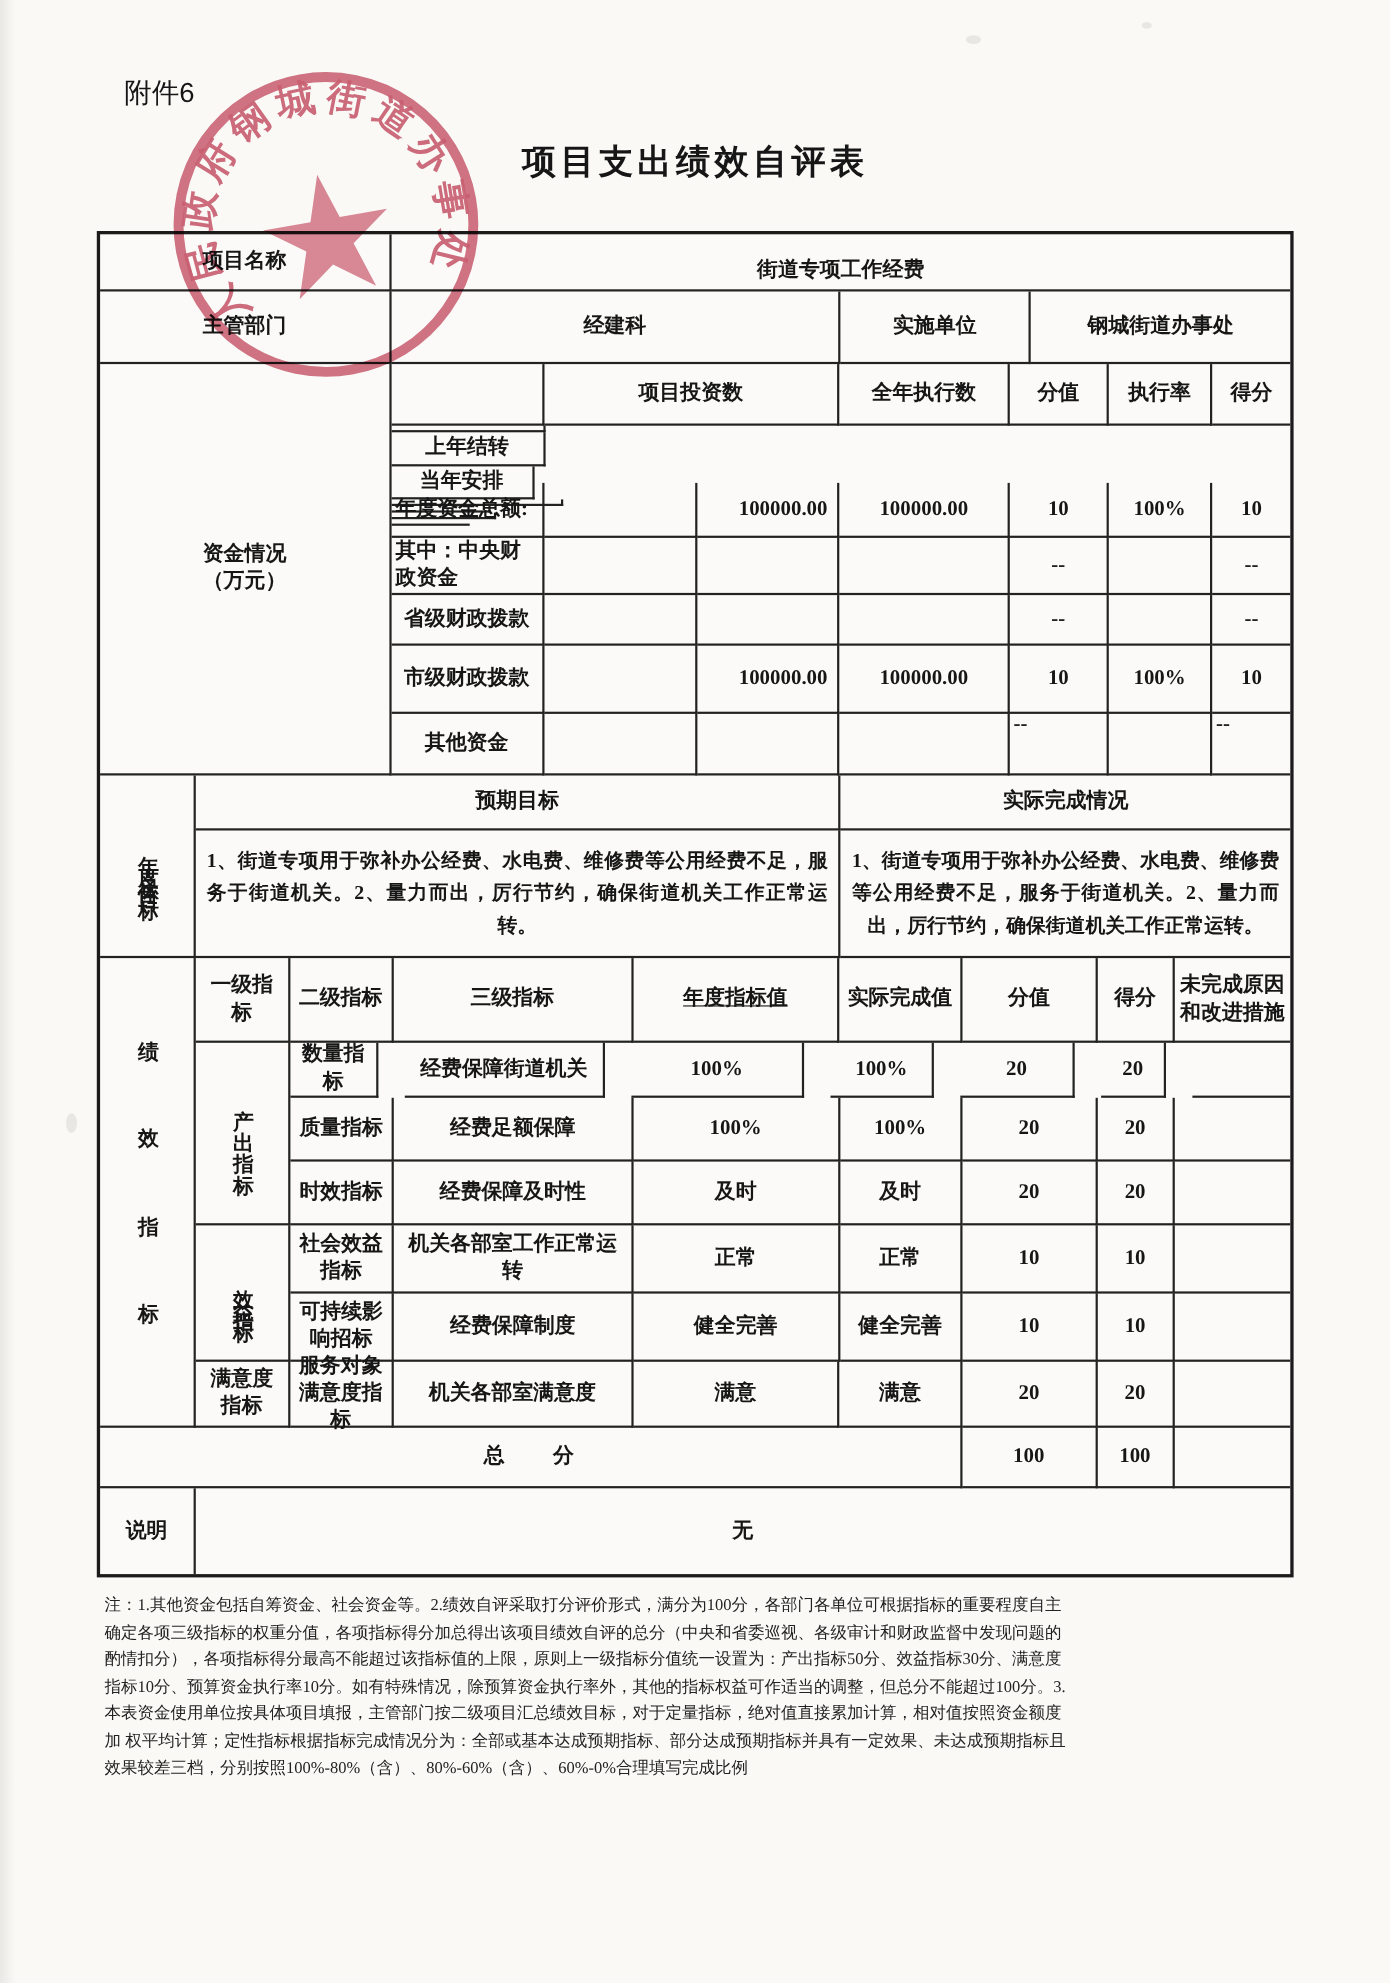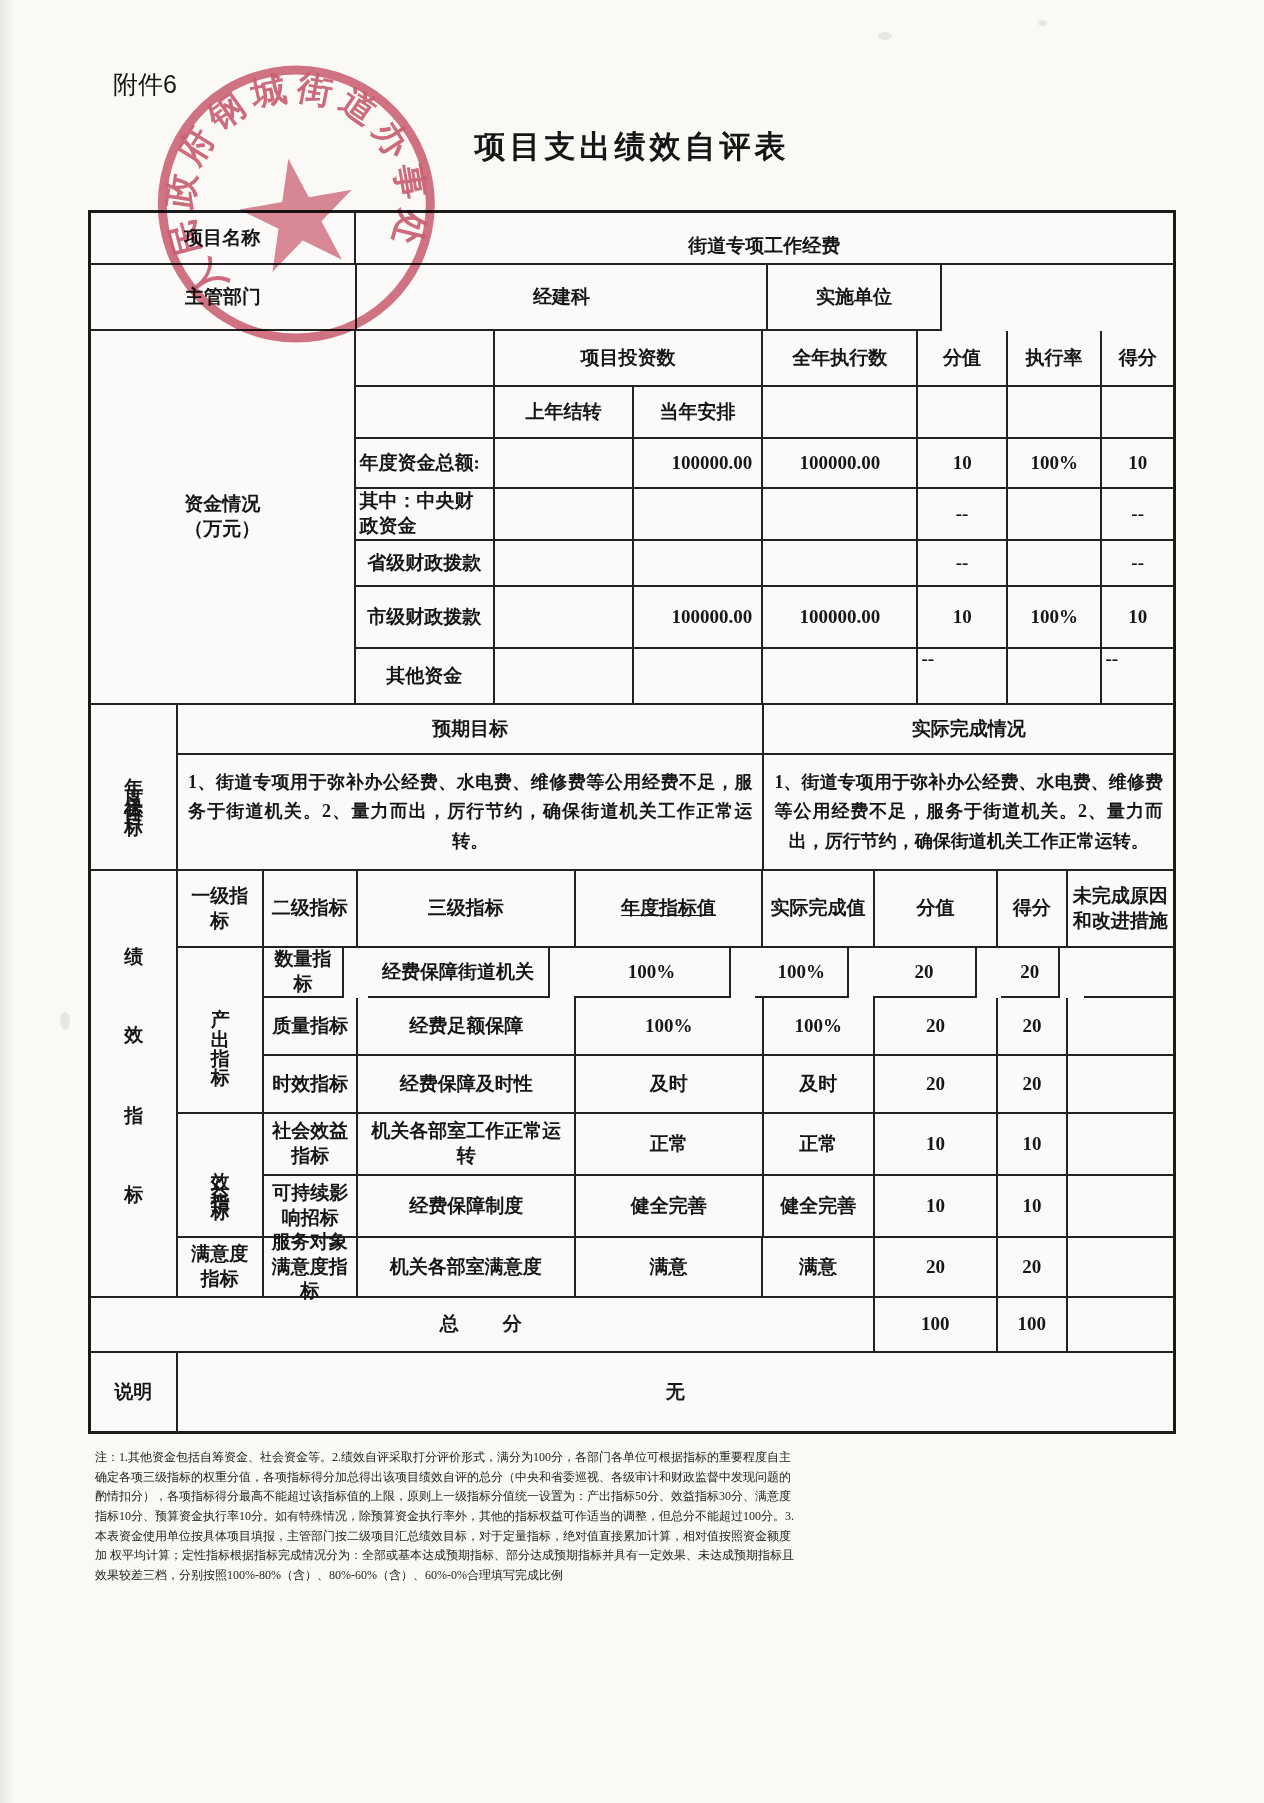--- a/index.html
+++ b/index.html
@@ -43,21 +43,21 @@
   .goal-spine{letter-spacing:8px;}
   .perf-spine{letter-spacing:80px;padding-top:14px;}
   .l1-prod{letter-spacing:20px;padding-top:8px;}
   .l1-ben{letter-spacing:10px;padding-top:6px;}
   .body-text{font-size:18px;text-align:justify;text-align-last:center;
     line-height:1.62;padding:6px 10px;}
   .total-label{letter-spacing:2px;}
 
   
   .notes{position:absolute;left:95px;top:1448px;width:1052px;
-    font-size:12px;line-height:1.64;font-weight:400;color:#222;
+    font-size:15px;line-height:1.64;font-weight:400;color:#222;
     overflow:hidden;}
   .notes div{white-space:nowrap;}
 </style>
 </head>
 <body>
 
 <div class="page-edge"></div>
 <div class="smudge" style="left:878px;top:32px;width:14px;height:8px;"></div>
 <div class="smudge" style="left:1038px;top:20px;width:9px;height:6px;"></div>
 <div class="smudge" style="left:60px;top:1012px;width:10px;height:18px;"></div>
@@ -82,35 +82,36 @@
 
   <div class="r" style="height:52px;">
     <div class="c" style="width:266px;">项目名称</div>
     <div class="c lc" style="width:822px;margin-top:16px;">街道专项工作经费</div>
   </div>
 
   <div class="r" style="height:66px;">
     <div class="c" style="width:266px;">主管部门</div>
     <div class="c" style="width:411px;">经建科</div>
     <div class="c" style="width:174px;">实施单位</div>
+    <div class="c lc" style="width:237px;">钢城街道办事处</div>
   </div>
 
   <div class="sec">
     <div class="c pre" style="width:266px;">资金情况
 （万元）</div>
     <div class="col" style="width:822px;">
       <div class="r" style="height:56px;">
         <div class="c" style="width:140px;"></div>
         <div class="c" style="width:270px;">项目投资数</div>
         <div class="c" style="width:156px;">全年执行数</div>
         <div class="c" style="width:90px;">分值</div>
         <div class="c" style="width:95px;">执行率</div>
         <div class="c lc" style="width:71px;">得分</div>
       </div>
-      <div class="r" style="height:52px;">
+      <div class="r" style="height:52px;flex-direction:column;">
         <div class="c" style="width:140px;"></div>
         <div class="c" style="width:140px;">上年结转</div>
         <div class="c" style="width:130px;">当年安排</div>
         <div class="c" style="width:156px;"></div>
         <div class="c" style="width:90px;"></div>
         <div class="c" style="width:95px;"></div>
         <div class="c lc" style="width:71px;"></div>
       </div>
 
       <div class="r" style="height:50px;">

